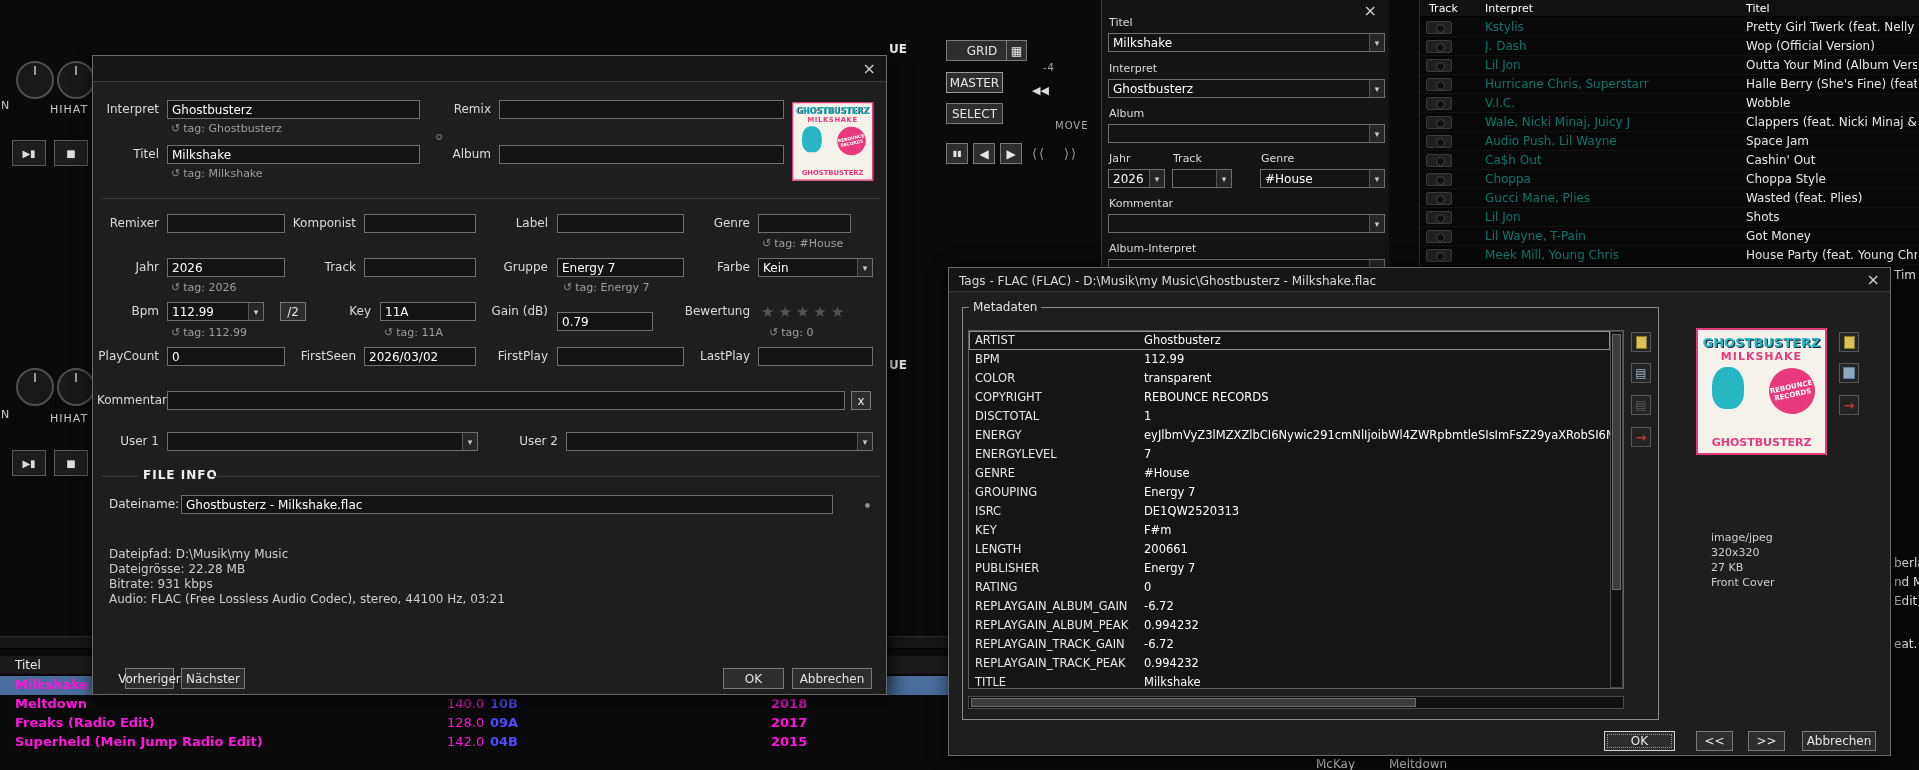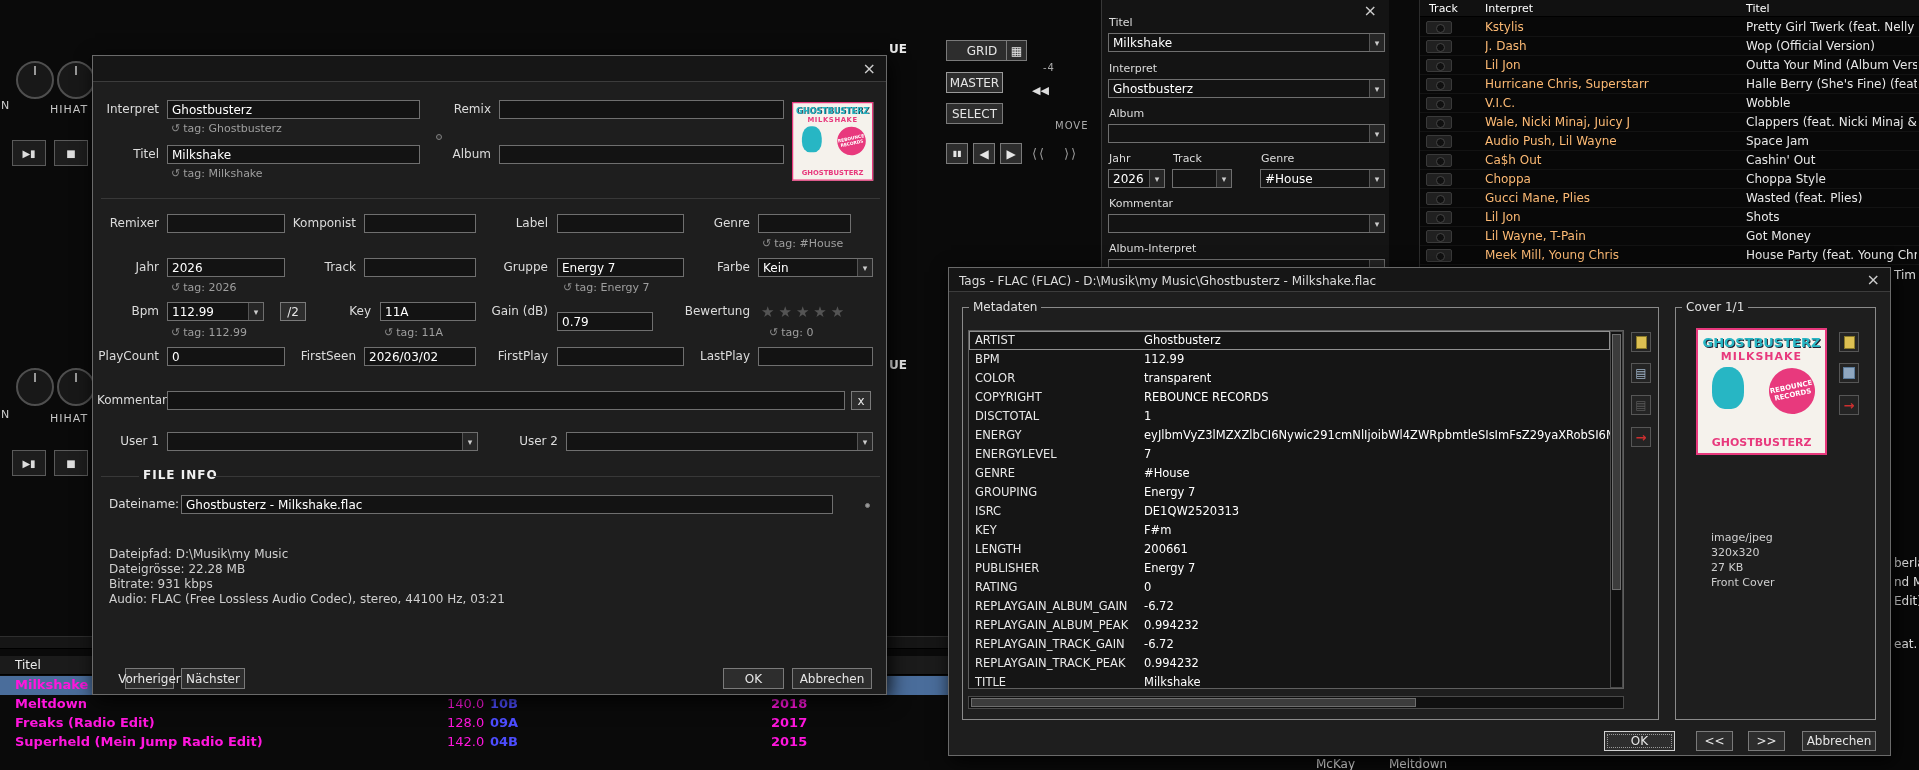--- a/index.html
+++ b/index.html
@@ -78,21 +78,21 @@
 #browser-panel{position:absolute;left:1101px;top:0;width:288px;height:267px;background:#141414;border-left:1px solid #383838}
 .bp-lbl{position:absolute;font-size:11px;color:#dcdcdc;white-space:nowrap}
 
 #tracklist{position:absolute;left:1419px;top:0;width:500px;height:770px;background:#080808;border-left:1px solid #2c2c2c}
 .tl-header{position:absolute;top:0;left:0;right:0;height:17px;background:#111;border-bottom:1px solid #000;font-size:11px;color:#fff}
 .tl-header span{position:absolute;top:2px}
 .tl-rows{position:absolute;top:18px;left:0;right:0}
 .tl-row{position:relative;height:19px;border-bottom:1px solid #131313}
 .tl-icon{position:absolute;left:6px;top:3px;width:26px;height:13px;background:#202020;border:1px solid #3a3a3a;border-radius:2px}
 .tl-icon:after{content:"";position:absolute;left:9px;top:2px;width:7px;height:7px;border-radius:50%;background:#101010;border:1px solid #444}
-.tl-artist{position:absolute;left:65px;top:2px;width:255px;white-space:nowrap;overflow:hidden;color:#fdba74}
+.tl-artist{position:absolute;left:65px;top:2px;width:255px;white-space:nowrap;overflow:hidden;color:#0f766e}
 .tl-title{position:absolute;left:326px;top:2px;right:2px;white-space:nowrap;overflow:hidden;color:#e8e8e8}
 
 #playlist-band{position:absolute;left:0;top:636px;width:948px;height:13px;background:#161616;border-top:1px solid #2e2e2e;border-bottom:1px solid #000}
 #playlist-header{position:absolute;left:0;top:656px;width:948px;height:19px;background:#1b1b1b;border-bottom:1px solid #000}
 #playlist-header .ph{position:absolute;left:15px;top:2px;font-size:12px;color:#ececec}
 #playlist-rows{position:absolute;left:0;top:676px;width:948px}
 .pl-row{position:relative;height:19px}
 .pl-row.selected{background:var(--sel-blue)}
 .pl-title{position:absolute;left:15px;top:1px;font-size:13px;font-weight:600;color:var(--magenta);white-space:nowrap}
 .pl-bpm{position:absolute;left:447px;top:1px;font-size:13px;font-weight:400;color:var(--magenta)}
@@ -438,23 +438,20 @@
     <div class="tbtn" style="left:682px;top:95px">
         <span class="ic-glyph-disks">▤</span>
       </div>
     <div class="tbtn" style="left:682px;top:127px">
         <span class="ic-glyph-disks dim">▤</span>
       </div>
     <div class="tbtn" style="left:682px;top:159px">
         <span class="ic-glyph-arrow">→</span>
       </div>
 
-    <fieldset class="gbox" style="left:726px;top:32px;width:201px;height:420px">
-      <legend>Cover 1/1</legend>
-    </fieldset>
 
     <div class="abs" style="left:747px;top:60px">
       <div class="cover">
         <div class="c1">GHOSTBUSTERZ</div>
         <div class="c2">MILKSHAKE</div>
         <div class="mid">
           <div class="blob"></div>
           <div class="badge">REBOUNCE RECORDS</div>
         </div>
         <div class="c3">GHOSTBUSTERZ</div>

